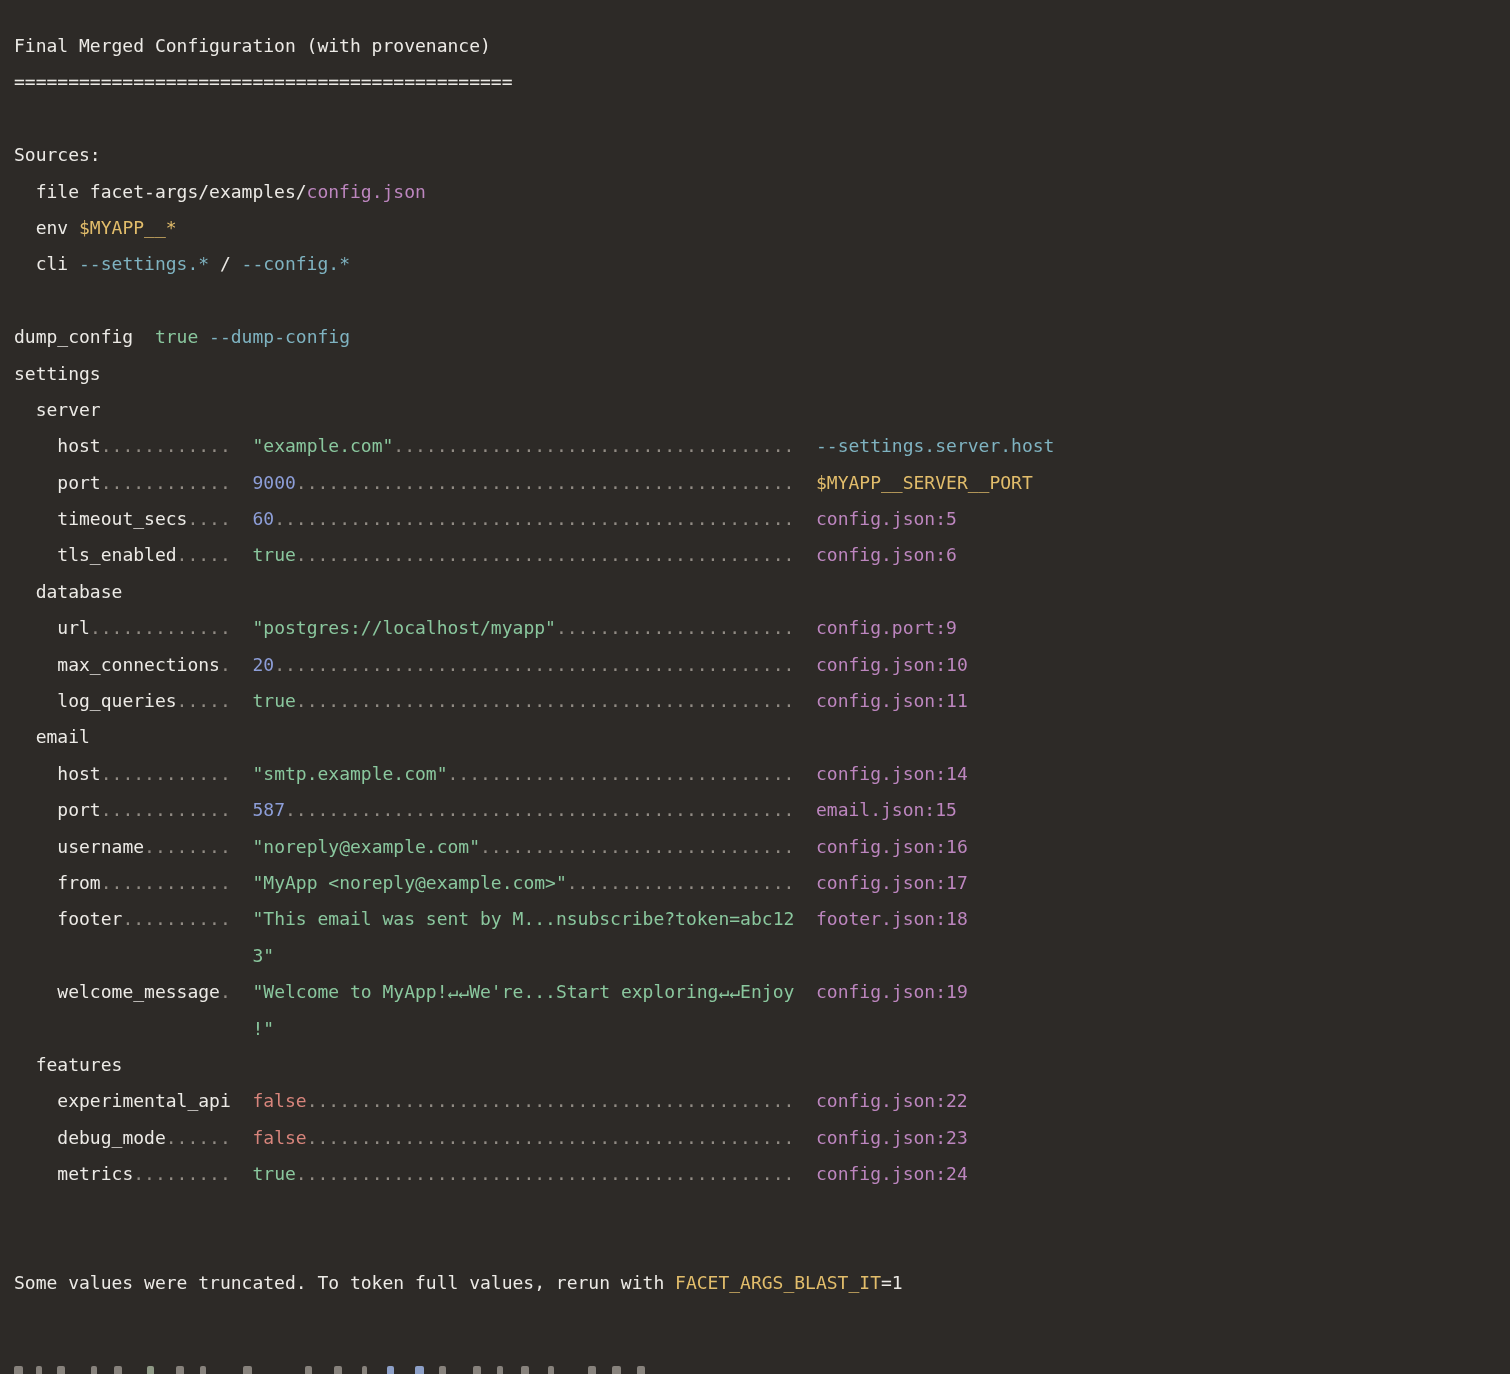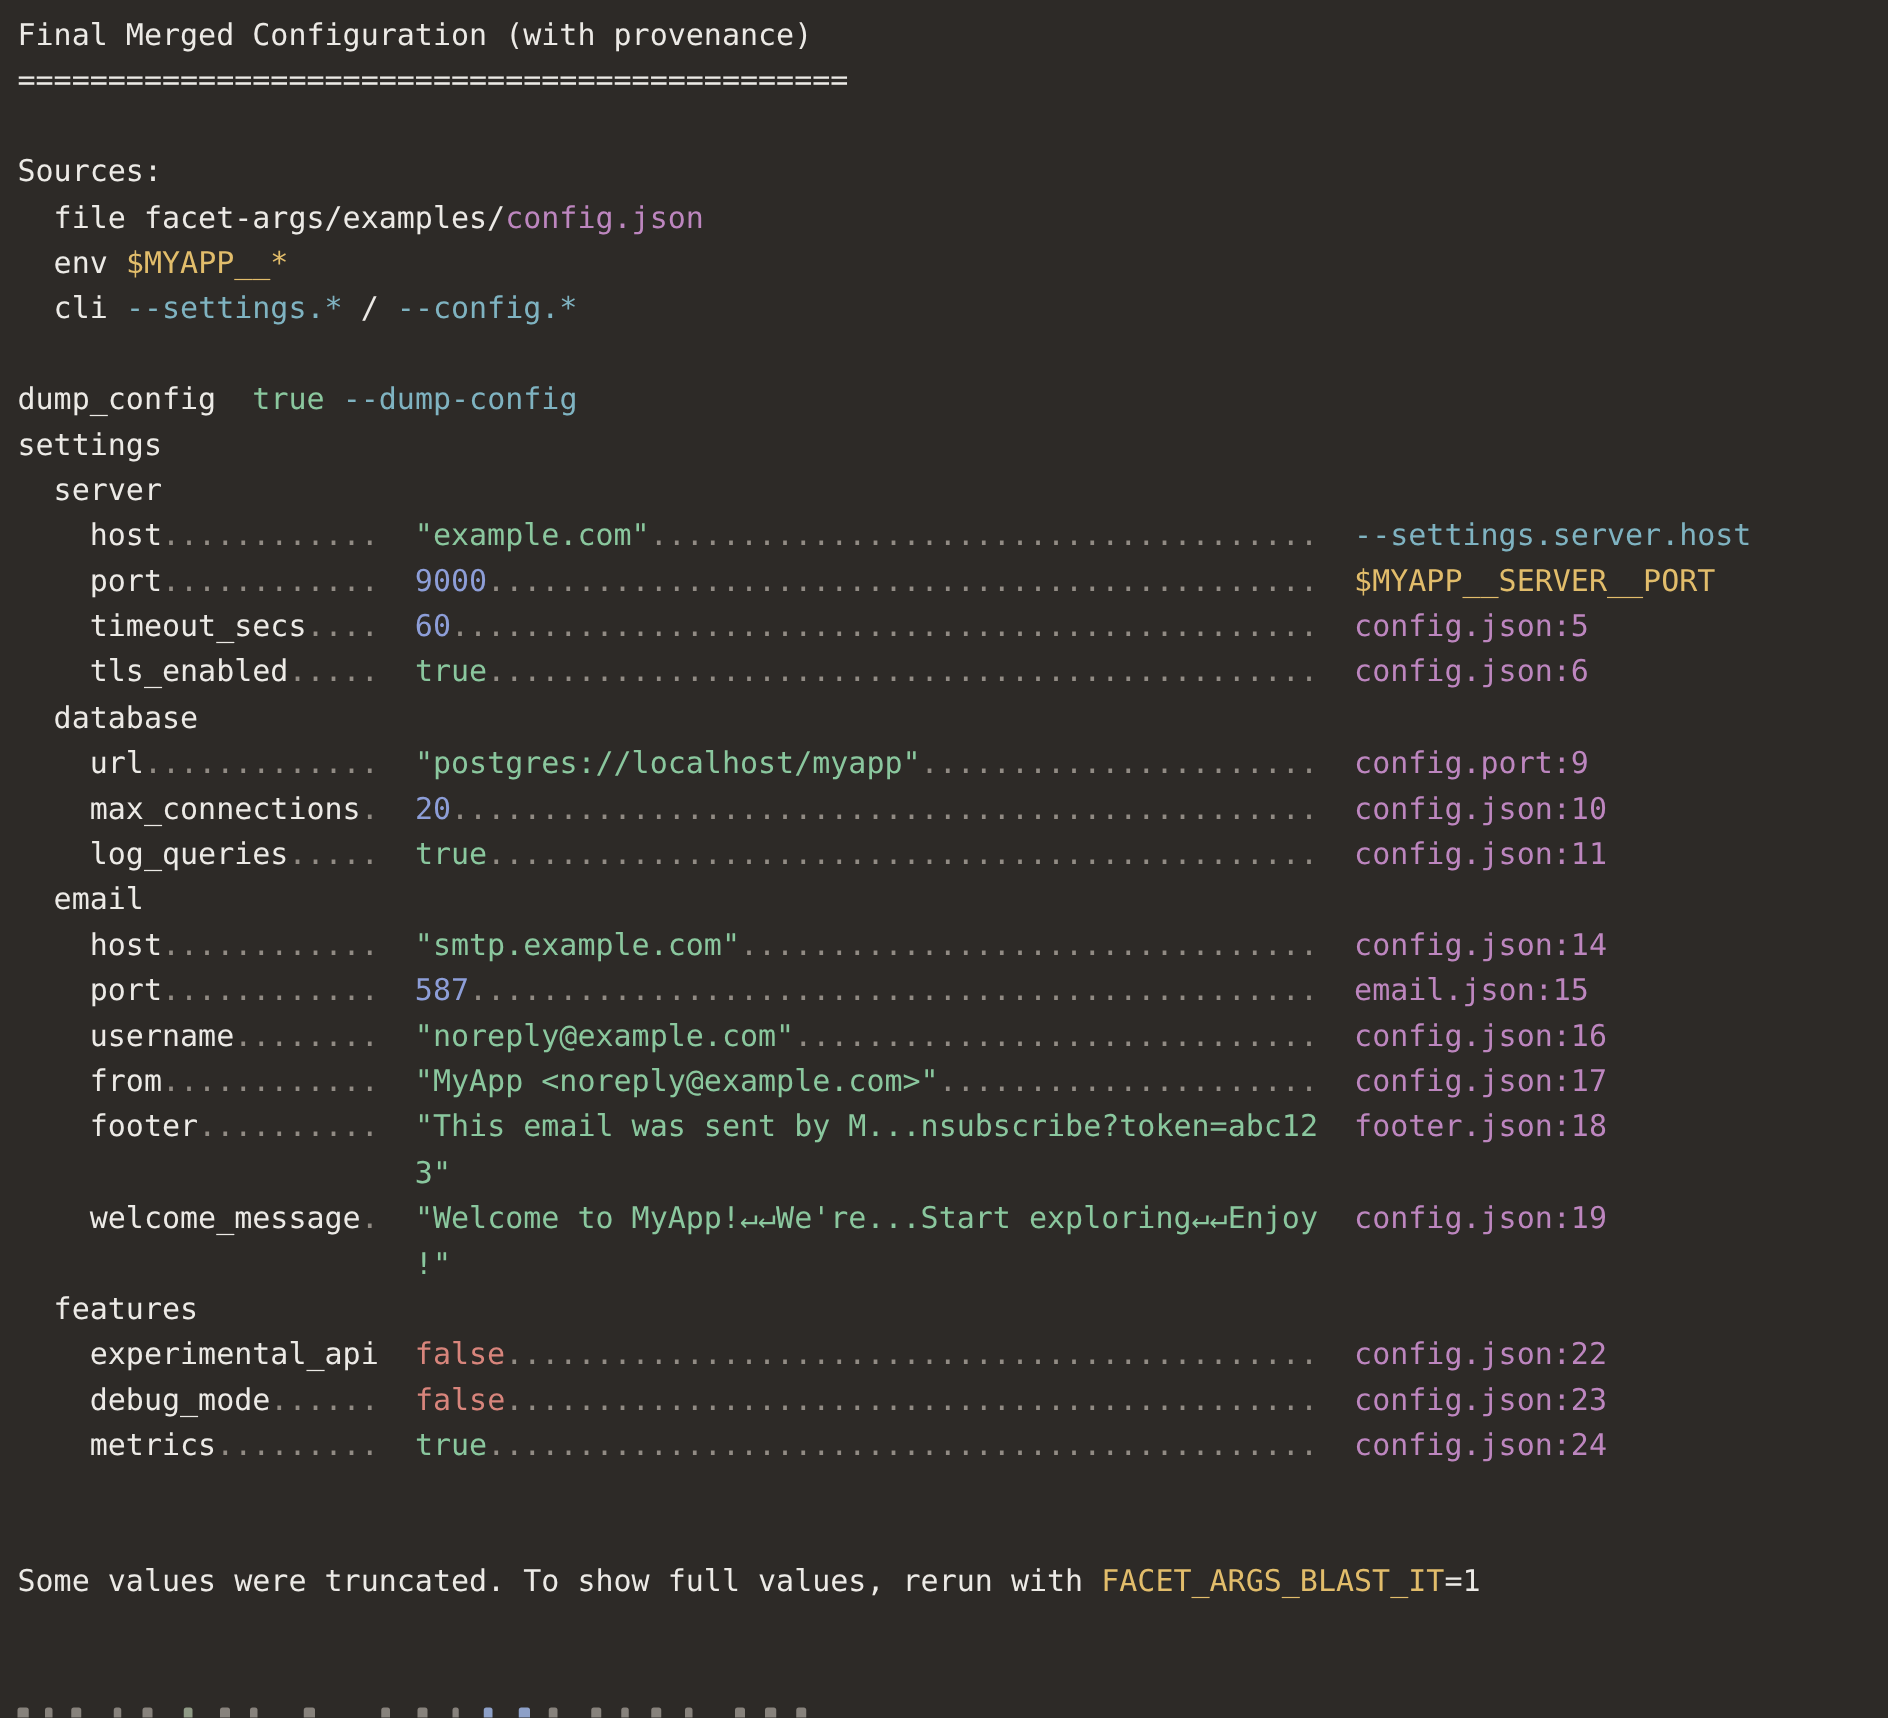--- a/index.html
+++ b/index.html
@@ -4,22 +4,22 @@
 <style>
   html,body{margin:0;padding:0}
   body{
     width:1510px;height:1374px;
     background:#2d2a27;
     overflow:hidden;
     position:relative;
     font-family:"DejaVu Sans Mono",monospace;
   }
   #terminal{
-    position:absolute;left:14px;top:10px;
-    font-size:24px;line-height:36.4px;
+    position:absolute;left:14px;top:28px;
+    font-size:18px;line-height:36.4px;
     font-family:"DejaVu Sans Mono",monospace;
   }
   .line{height:36.4px;white-space:pre}
   .fg{color:#eceae6}
   .dim{color:#918b84}
   .green{color:#8ac79e}
   .blue{color:#8d9ed8}
   .teal{color:#7fb3c1}
   .yellow{color:#e2bd6b}
   .purple{color:#bd86bf}
@@ -58,21 +58,21 @@
     <div class="line"><span class="fg">    </span><span class="fg">footer</span><span class="dim">..........</span><span class="fg">  </span><span class="green">"This email was sent by M...nsubscribe?token=abc12</span><span class="fg">  </span><span class="purple">footer.json:18</span></div>
     <div class="line"><span class="fg">                      </span><span class="green">3"</span></div>
     <div class="line"><span class="fg">    </span><span class="fg">welcome_message</span><span class="dim">.</span><span class="fg">  </span><span class="green">"Welcome to MyApp!↵↵We're...Start exploring↵↵Enjoy</span><span class="fg">  </span><span class="purple">config.json:19</span></div>
     <div class="line"><span class="fg">                      </span><span class="green">!"</span></div>
     <div class="line"><span class="fg">  features</span></div>
     <div class="line"><span class="fg">    </span><span class="fg">experimental_api</span><span class="fg">  </span><span class="red">false</span><span class="dim">.............................................</span><span class="fg">  </span><span class="purple">config.json:22</span></div>
     <div class="line"><span class="fg">    </span><span class="fg">debug_mode</span><span class="dim">......</span><span class="fg">  </span><span class="red">false</span><span class="dim">.............................................</span><span class="fg">  </span><span class="purple">config.json:23</span></div>
     <div class="line"><span class="fg">    </span><span class="fg">metrics</span><span class="dim">.........</span><span class="fg">  </span><span class="green">true</span><span class="dim">..............................................</span><span class="fg">  </span><span class="purple">config.json:24</span></div>
     <div class="line"></div>
     <div class="line"></div>
-    <div class="line"><span class="fg">Some values were truncated. To show full values, rerun with </span><span class="yellow">FACET_ARGS_BLAST_IT</span><span class="fg">=1</span></div>
+    <div class="line"><span class="fg">Some values were truncated. To token full values, rerun with </span><span class="yellow">FACET_ARGS_BLAST_IT</span><span class="fg">=1</span></div>
   </div>
 
 <div id="clipped-line">
 
 <div class="sliver" style="left: 14px; width: 9px; background: rgb(135, 130, 124);"></div>
     <div class="sliver" style="left: 36px; width: 6px; background: rgb(135, 130, 124);"></div>
     <div class="sliver" style="left: 57px; width: 8px; background: rgb(135, 130, 124);"></div>
     <div class="sliver" style="left: 91px; width: 6px; background: rgb(135, 130, 124);"></div>
     <div class="sliver" style="left: 114px; width: 8px; background: rgb(135, 130, 124);"></div>
     <div class="sliver" style="left: 147px; width: 7px; background: rgb(143, 154, 134);"></div>

